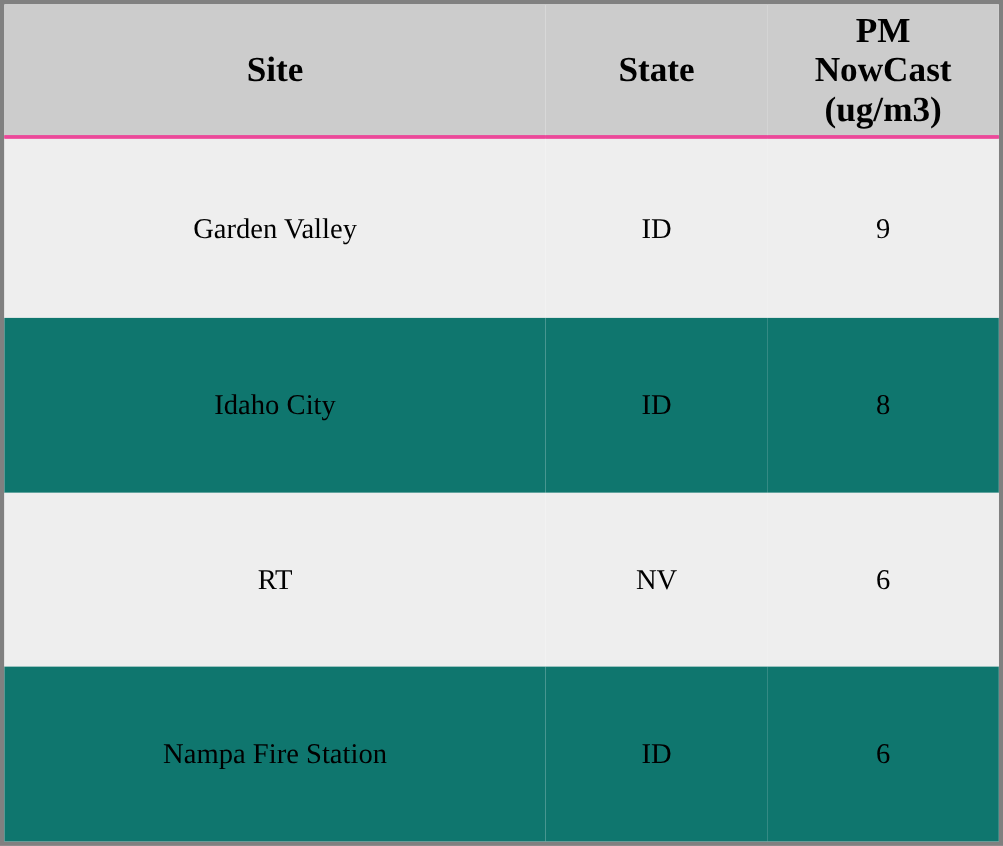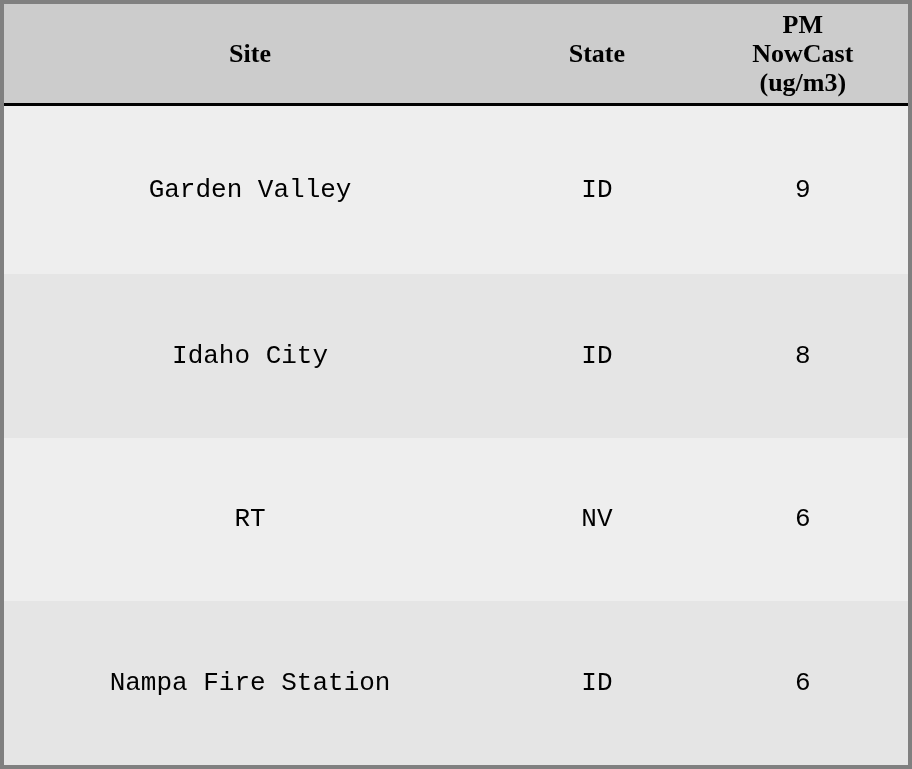--- a/index.html
+++ b/index.html
@@ -24,41 +24,41 @@
     width: 100%;
     height: 100%;
     border-collapse: collapse;
     table-layout: fixed;
   }
   table.data-table thead th {
     background: #cccccc;
     color: #000000;
     font-family: "Liberation Serif", serif;
     font-weight: bold;
-    font-size: 26px;
+    font-size: 32px;
     text-align: center;
     vertical-align: middle;
     padding: 6px 4px;
-    border-bottom: 3px solid #000000;
+    border-bottom: 3px solid #ec4899;
     line-height: 1.12;
   }
   table.data-table tbody td {
     color: #000000;
-    font-family: Liberation Mono, monospace;
+    font-family: Liberation Serif, serif;
     font-size: 26px;
     text-align: center;
     vertical-align: middle;
     padding: 8px 4px;
     border: none;
   }
   tbody tr.row-even td {
     background: #eeeeee;
   }
   tbody tr.row-odd td {
-    background: #e5e5e5;
+    background: #0f766e;
   }
   .col-site   { width: 55%; }
   .col-state  { width: 22%; }
   .col-value  { width: 23%; }
   .hdr-line { display: block; }
 </style>
 </head>
 <body>
 
 <div class="table-wrap">

